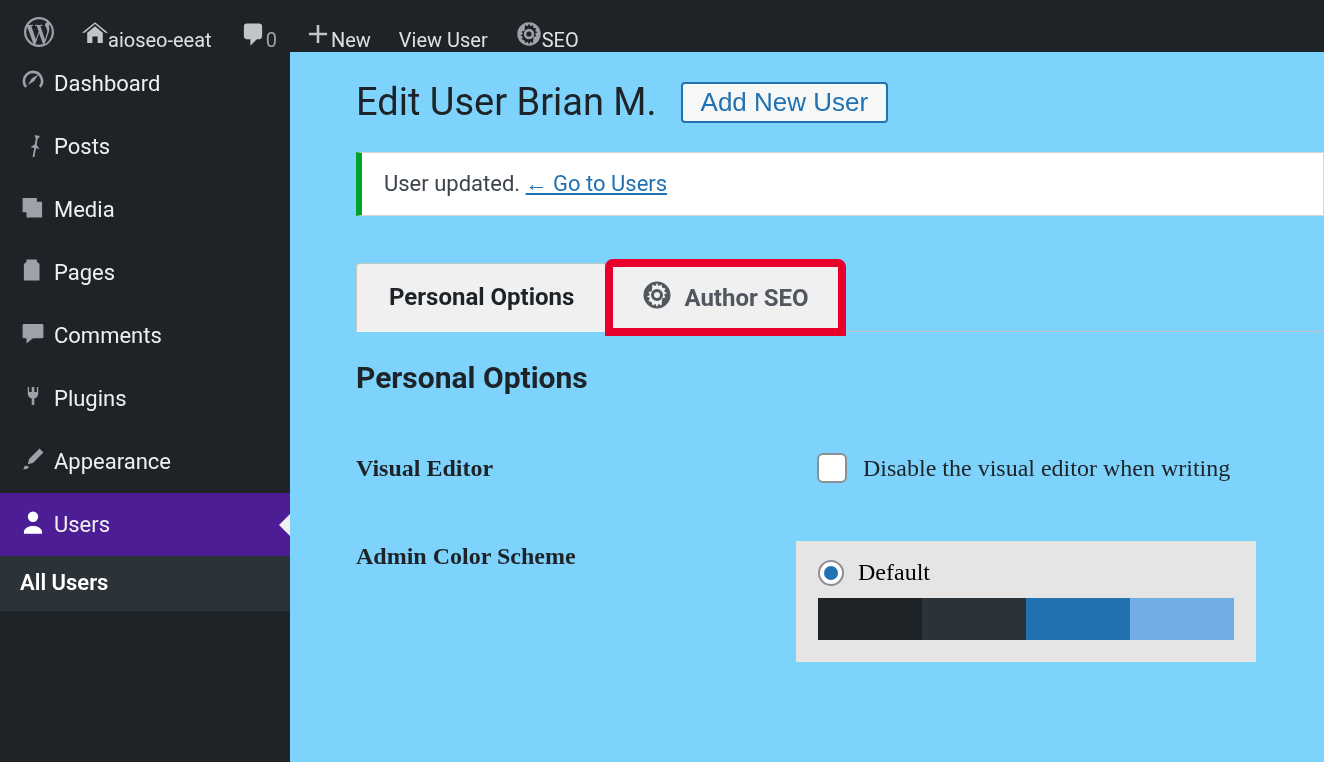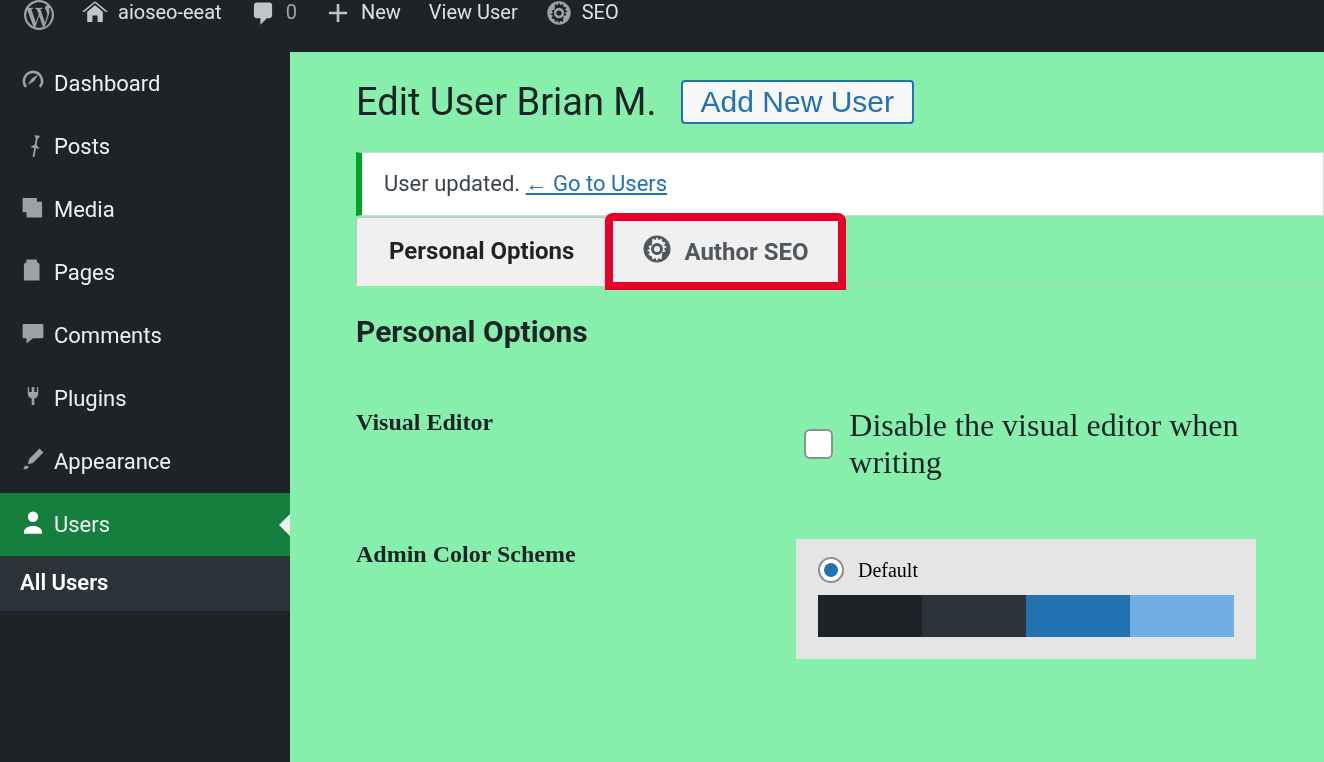--- a/index.html
+++ b/index.html
@@ -1,51 +1,51 @@
 <!DOCTYPE html>
 <html><head>
 <meta charset="utf-8">
 <style>
   * { box-sizing: border-box; margin: 0; padding: 0; }
   html, body { width: 1324px; height: 762px; font-family: -apple-system, BlinkMacSystemFont, "Segoe UI", Roboto, sans-serif; overflow: hidden; background:#f0f0f1; }
   
   .adminbar { position:absolute; top:0; left:0; right:0; height:52px; background:#1d2327; color:#c3c4c7; display:flex; align-items:center; padding:0 10px; font-size:20px; }
-  .adminbar .item { display:flex; align-items:flex-start; gap:10px; padding:0 14px; height:52px; cursor:pointer; color:#e0e0e0; }
+  .adminbar .item { display:flex; align-items:flex-end; gap:0; padding:0 14px; height:52px; cursor:pointer; color:#e0e0e0; }
   .adminbar svg { width:26px; height:26px; fill:#c3c4c7; }
   .adminbar .wplogo svg { width:30px; height:30px; fill:#9ca2a7;}
   
   .sidebar { position:absolute; top:52px; left:0; bottom:0; width:290px; background:#1d2327; color:#f0f0f1; font-size:22px; }
   .menu-item { display:flex; align-items:center; gap:8px; padding:16px 20px; cursor:pointer; color:#f0f0f1; }
   .menu-item svg { width:26px; height:26px; fill:#9ca2a7; flex:0 0 26px;}
-  .menu-item.current { background:#15803d; position:relative; }
+  .menu-item.current { background:#4c1d95; position:relative; }
   .menu-item.current svg { fill:#fff;}
   .menu-item.current::after { content:""; position:absolute; right:-1px; top:50%; margin-top:-12px; border:12px solid transparent; border-right-color:#f0f0f1; }
   .submenu-item { padding:14px 20px 16px 20px; font-size:22px; font-weight:600; color:#fff; cursor:pointer; background:#2c3338;}
   
-  .main { position:absolute; top:52px; left:290px; right:0; bottom:0; background:#86efac; padding:28px 0 0 66px; overflow:hidden; }
+  .main { position:absolute; top:52px; left:290px; right:0; bottom:0; background:#7dd3fc; padding:28px 0 0 66px; overflow:hidden; }
   .page-head { display:flex; align-items:center; gap:24px; margin-bottom:28px;}
   .page-title { font-size:38px; font-weight:400; color:#1d2327; }
-  .add-new-btn { border:2px solid #2271b1; color:#2271b1; background:#f6f7f7; font-size:30px; padding:3px 18px; border-radius:4px; cursor:pointer; font-weight:400;}
-  .notice { border:1px solid #d5d5d5; border-left:6px solid #00a32a; background:#fff; padding:18px 22px; font-size:22px; color:#3c434a; margin-right:0;}
+  .add-new-btn { border:2px solid #2271b1; color:#2271b1; background:#f6f7f7; font-size:26px; padding:3px 18px; border-radius:4px; cursor:pointer; font-weight:400;}
+  .notice { border:1px solid #d5d5d5; border-left:6px solid #00a32a; background:#fff; padding:18px 22px; font-size:22px; color:#3c434a; margin-bottom:46px; margin-right:0;}
   .notice a { color:#2271b1; text-decoration:underline;}
   
   .tabs { display:flex; border-bottom:1px solid #c3c4c7; margin-bottom:28px;}
   .tab { border:1px solid #c3c4c7; border-bottom:none; background:#f0f0f1; padding:16px 32px; font-size:24px; font-weight:700; color:#50575e; cursor:pointer; margin-right:2px; border-top-left-radius:4px; border-top-right-radius:4px; position:relative; bottom:-1px; display:flex; align-items:center; gap:12px;}
   .tab.active { background:#f0f0f1; border-bottom:2px solid #f0f0f1; color:#1d2327;}
   .tab.highlight { outline:8px solid #e9002a; outline-offset:-4px;}
   .tab svg { width:30px; height:30px; fill:#50575e;}
   .section-heading { font-size:30px; font-weight:700; color:#1d2327; margin-bottom:58px; }
   .form-row { display:flex; align-items:flex-start; margin-bottom:58px;font-family:Liberation Serif, serif; }
   .form-label { width:440px; font-size:24px; font-weight:700; color:#1d2327; padding-top:2px;}
-  .form-field { font-size:32px; color:#1d2327; display:flex; align-items:center; gap:16px;padding-left:21px;}
+  .form-field { font-size:24px; color:#1d2327; display:flex; align-items:center; gap:16px;padding-left:21px;}
   .checkbox { width:30px; height:30px; border:2px solid #8c8f94; border-radius:6px; display:inline-block; background:#fff;}
   .radio { width:26px; height:26px; border:2px solid #8c8f94; border-radius:100%; display:inline-flex; align-items:center; justify-content:center; background:#fff;}
   .radio.checked::after { content:""; width:14px; height:14px; border-radius:100%; background:#2271b1;}
   .scheme-box { background:#e5e5e5; padding:18px 22px 22px 22px; display:inline-block; min-width:460px;}
-  .scheme-line { display:flex; align-items:center; gap:14px; margin-bottom:12px; font-size:20px;}
+  .scheme-line { display:flex; align-items:center; gap:14px; margin-bottom:12px; font-size:24px;}
   .scheme-swatches { display:flex; height:42px;}
   .swatch { flex:1; }
 </style>
 </head>
 <body>
 
 <div class="adminbar">
   <div class="item wplogo">
     <span>
       <svg viewBox="0 0 20 20">

